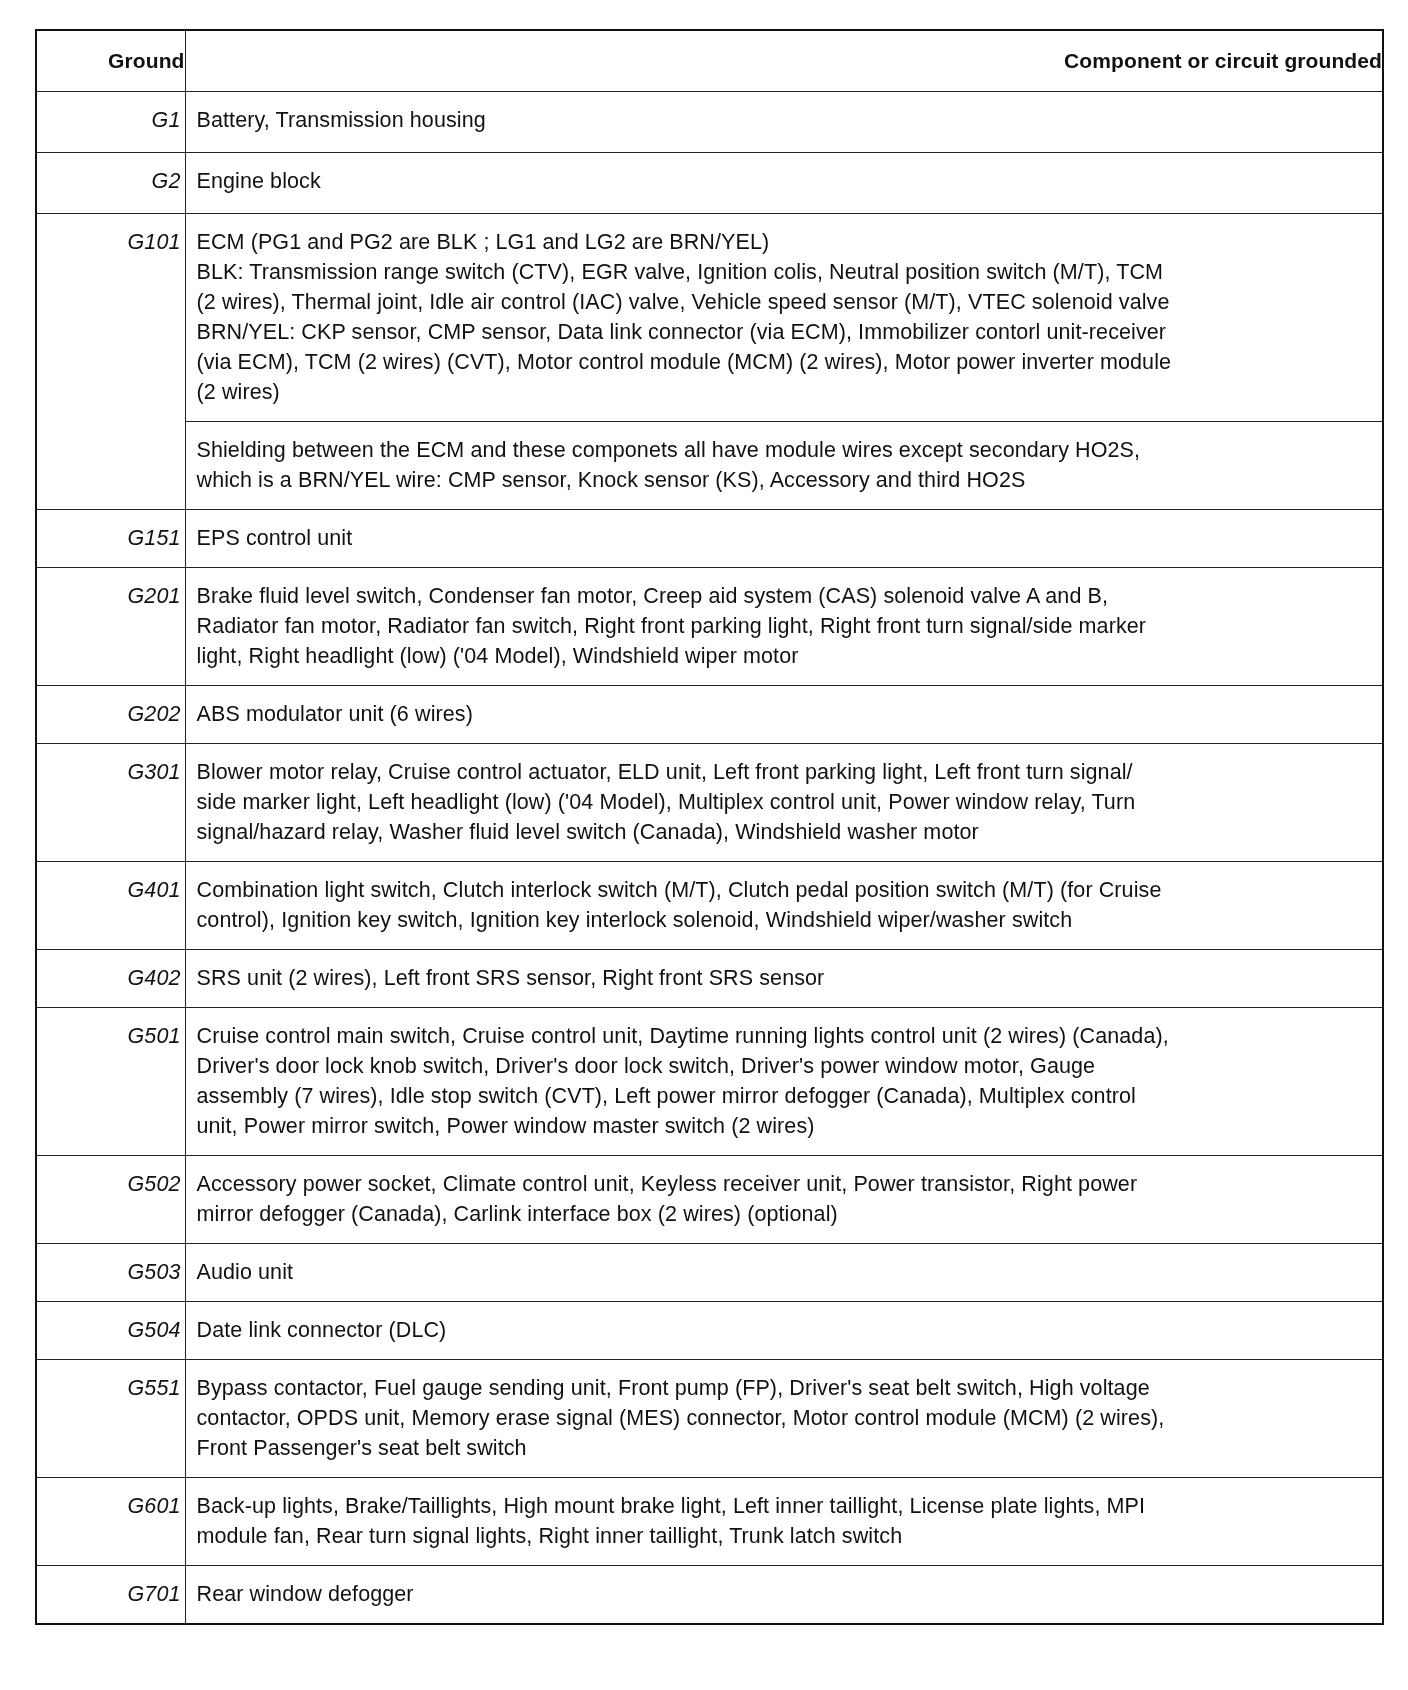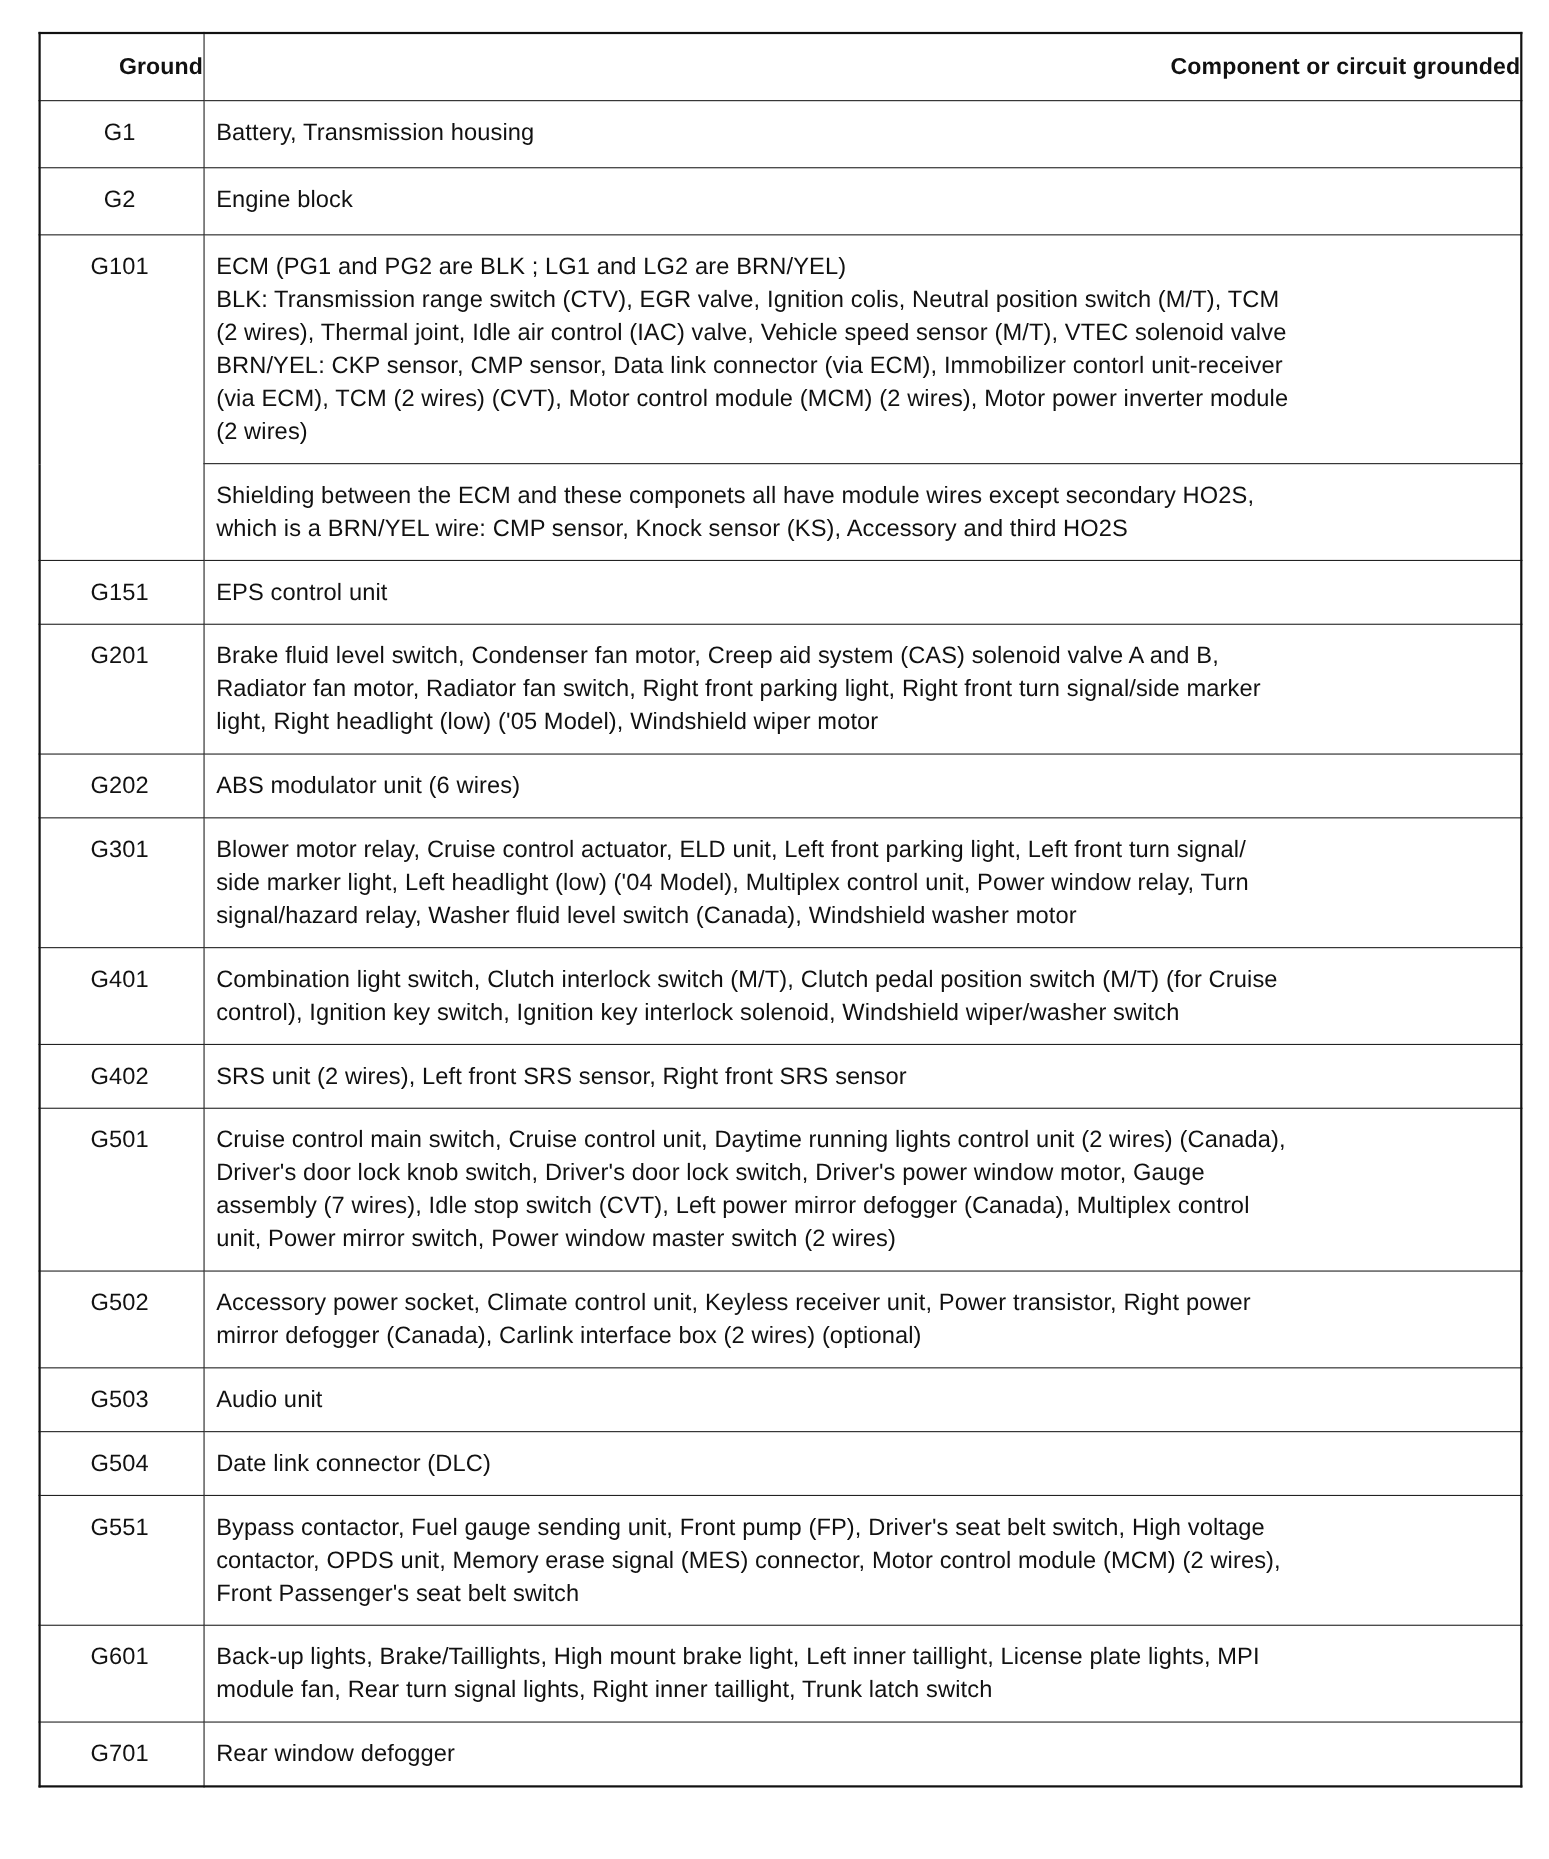--- a/index.html
+++ b/index.html
@@ -36,22 +36,23 @@
     }
     .ground-table th {
       font-weight: bold;
       text-align: right;
       vertical-align: middle;
       height: 60px;
       padding: 0;
       font-size: 21px;
     }
     .ground-table td.g-cell {
-      text-align: center;
+      text-align: right;
       padding: 13px 4px 0 0;
+      font-style: italic;
     }
     .ground-table td.comp-cell {
       text-align: left;
       padding: 13px 8px 14px 11px;
       margin-left: 33px;
     }
     .line { display: block; white-space: nowrap; }
     tr.r-g1 td, tr.r-g2 td { height: 33px; }
   </style>
 </head>
@@ -107,21 +108,21 @@
       <td class="comp-cell">
         <span class="line">EPS control unit</span>
       </td>
     </tr>
 
     <tr>
       <td class="g-cell">G201</td>
       <td class="comp-cell">
         <span class="line">Brake fluid level switch, Condenser fan motor, Creep aid system (CAS) solenoid valve A and B,</span>
         <span class="line">Radiator fan motor, Radiator fan switch, Right front parking light, Right front turn signal/side marker</span>
-        <span class="line">light, Right headlight (low) ('05 Model), Windshield wiper motor</span>
+        <span class="line">light, Right headlight (low) ('04 Model), Windshield wiper motor</span>
       </td>
     </tr>
 
     <tr>
       <td class="g-cell">G202</td>
       <td class="comp-cell">
         <span class="line">ABS modulator unit (6 wires)</span>
       </td>
     </tr>
 

